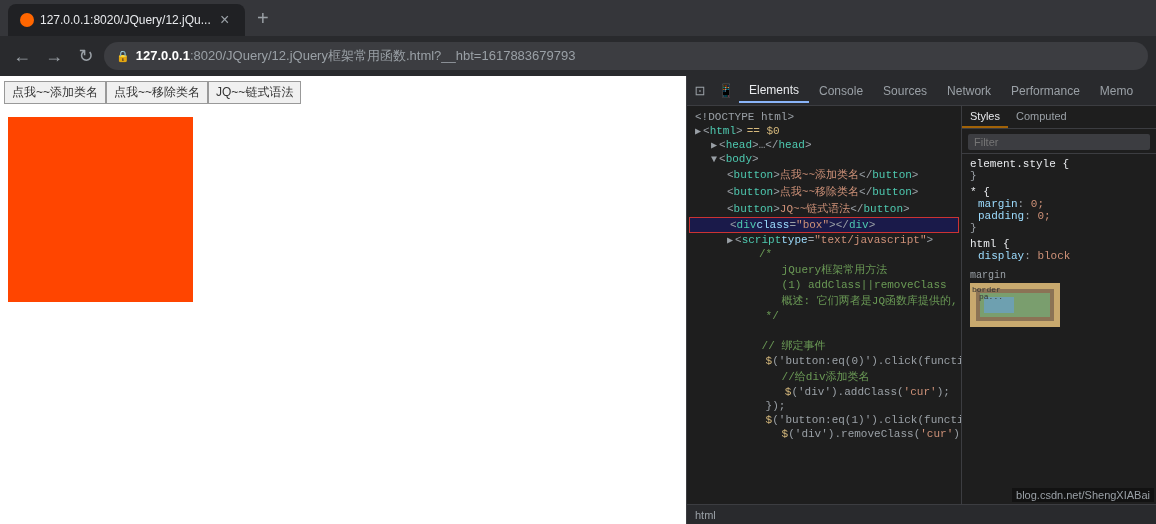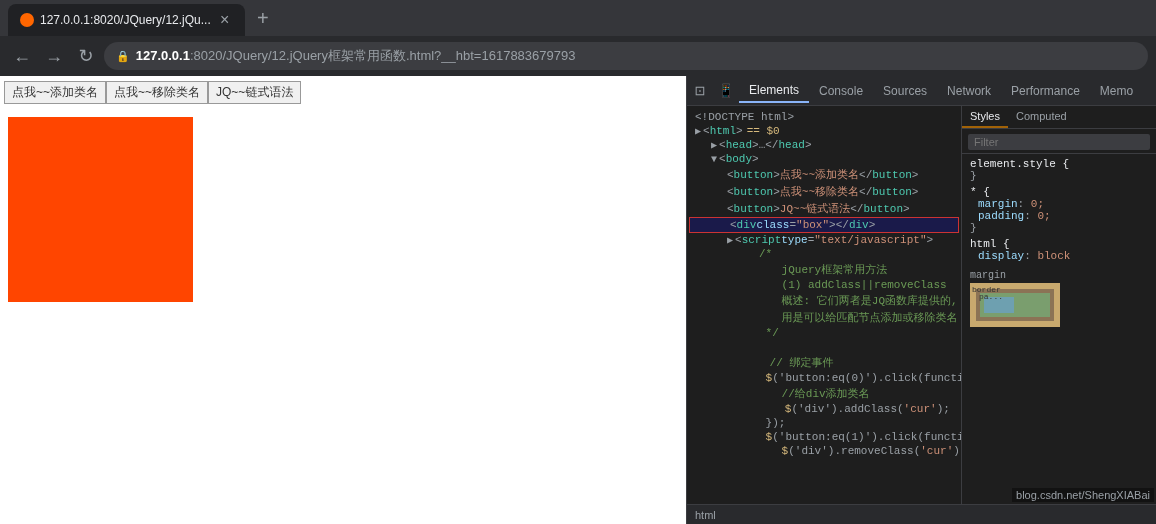--- a/index.html
+++ b/index.html
@@ -158,31 +158,27 @@
           </div>
           <div style="padding:1px 8px;white-space:nowrap;">
             <span style="width:80px;display:inline-block;"></span>
             <span style="color:#6a9955;margin-top:46px;">(1) addClass||removeClass</span>
           </div>
           <div style="padding:1px 8px;white-space:nowrap;">
             <span style="width:80px;display:inline-block;"></span>
             <span style="color:#6a9955;">概述: 它们两者是JQ函数库提供的, 两者主要作</span>
           </div>
           <div style="padding:1px 8px;white-space:nowrap;">
-            <span style="width:80px;display:inline-block;"></span>
-            <span style="color:#6a9955;">用是可以给匹配节点添加或移除类名</span>
-          </div>
-          <div style="padding:1px 8px;white-space:nowrap;">
             <span style="width:64px;display:inline-block;"></span>
             <span style="color:#6a9955;">*/</span>
           </div>
 
           <div style="padding:1px 8px;height:14px;"></div>
 
-          <div style="padding:1px 12px;white-space:nowrap;">
+          <div style="padding:1px 4px;white-space:nowrap;">
             <span style="width:64px;display:inline-block;"></span>
             <span style="color:#6a9955;">// 绑定事件</span>
           </div>
 
           <div style="padding:1px 8px;white-space:nowrap;">
             <span style="width:64px;display:inline-block;"></span>
             <span style="color:#d7ba7d;">$</span><span style="color:#9aa0a6;">('button:eq(0)').click(function(){</span>
           </div>
           <div style="padding:1px 8px;white-space:nowrap;">
             <span style="width:80px;display:inline-block;"></span>

